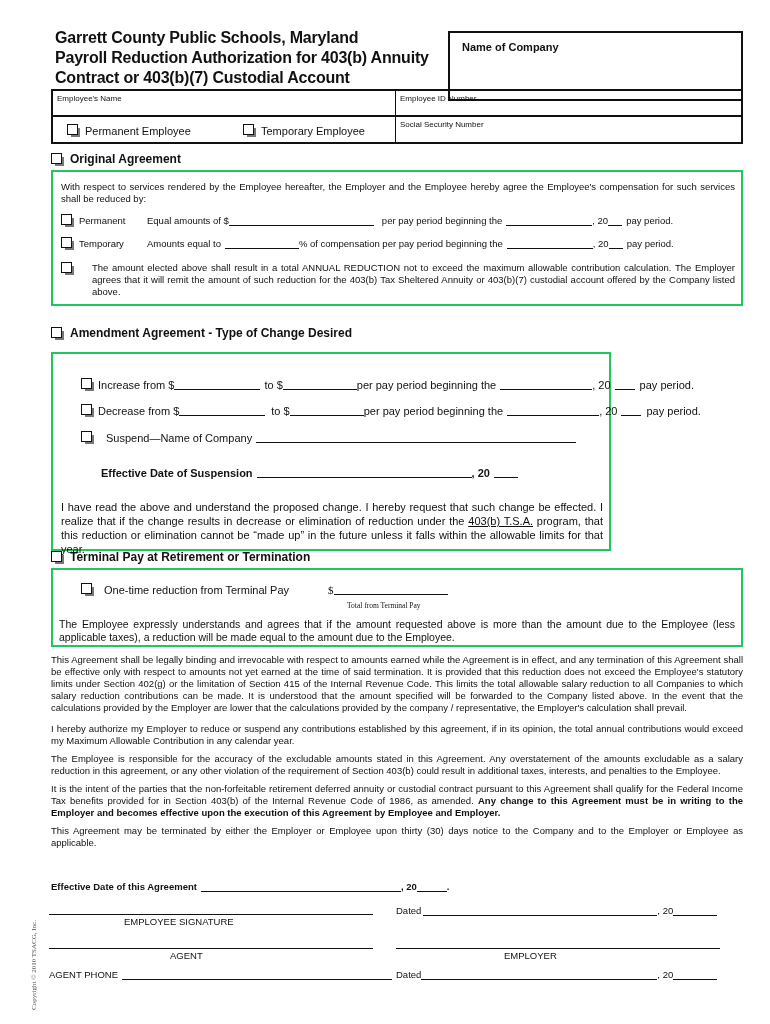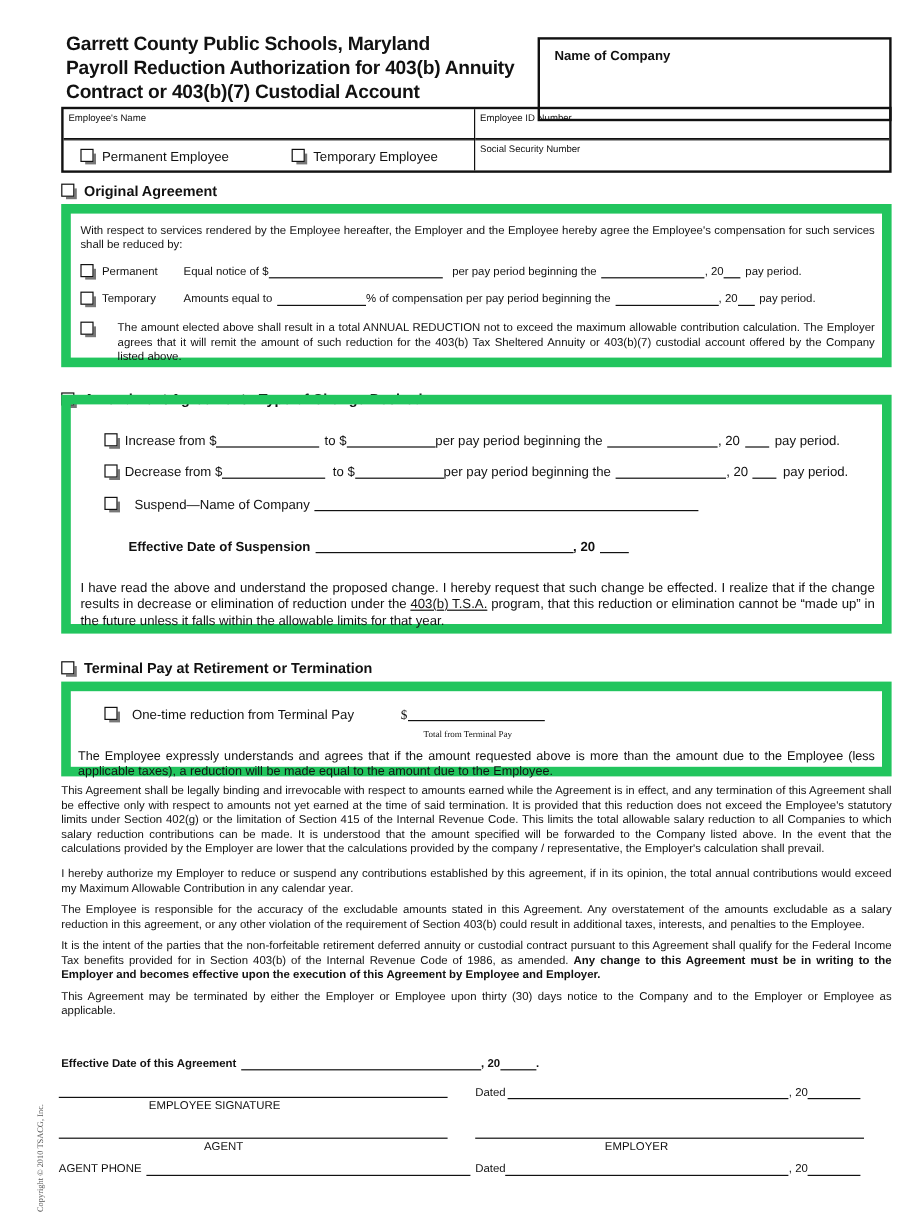--- a/index.html
+++ b/index.html
@@ -9,21 +9,21 @@
   .title { left: 55px; top: 28px; font-size: 16px; font-weight: bold; line-height: 20px; letter-spacing: -0.2px; }
   .company-box { left: 448px; top: 31px; width: 295px; height: 70px; border: 2px solid #111; padding: 8px 12px; font-size: 11px; font-weight: bold; }
   .emp-table { left: 51px; top: 89px; width: 692px; height: 55px; border: 2px solid #111; }
   .emp-table .cell { position: absolute; font-size: 8px; padding: 3px 4px; }
   .emp-table .vline { position: absolute; left: 342px; top: 0; bottom: 0; width: 1px; background: #111; }
   .emp-table .hline { position: absolute; top: 24px; height: 2px; border-top: 1px solid #111; border-bottom: 1px solid #111; }
   .cb { display: inline-block; position: relative; width: 13px; height: 13px; vertical-align: middle; }
   .cb::before { content: ""; position: absolute; left: 4px; top: 4px; width: 9px; height: 9px; background: #777; }
   .cb::after { content: ""; position: absolute; left: 0; top: 0; width: 9px; height: 9px; border: 1.5px solid #111; background: #fff; }
   .sec-head { font-size: 12px; font-weight: bold; display: flex; align-items: center; gap: 6px; }
-  .box { border: 8px solid #22c55e; }
+  .box { border: 2px solid #22c55e; }
   .row { position: absolute; font-size: 9.5px; white-space: nowrap; display: flex; align-items: center; }
   .u { display: inline-block; border-bottom: 1px solid #111; height: 10px; vertical-align: baseline; }
   .para { font-size: 9.5px; line-height: 12px; text-align: justify; }
   .sig-line { position: absolute; border-top: 1px solid #111; height: 1px; }
   .sig-label { position: absolute; font-size: 9.5px; }
   .copyright { left: 14px; top: 960px; width: 110px; transform: rotate(-90deg); transform-origin: left top; font-family: "Liberation Serif", serif; font-size: 7px; color: #555; white-space: nowrap; }
 </style>
 </head>
 <body>
 
@@ -61,21 +61,21 @@
 
 <div class="abs sec-head" style="left:51px;top:152px;">
   <span class="cb"></span>
   <span>Original Agreement</span>
 </div>
 <div class="abs box" style="left:51px;top:170px;width:692px;height:136px;">
   <div class="para" style="position:absolute;left:8px;top:9px;right:6px;">With respect to services rendered by the Employee hereafter, the Employer and the Employee hereby agree the Employee's compensation for such services shall be reduced by:</div>
   <div class="row" style="left:8px;top:42px;">
     <span class="cb"></span>
     <span style="margin-left:5px;width:68px;">Permanent</span>
-    <span>Equal notice of $</span>
+    <span>Equal amounts of $</span>
     <span class="u" style="width:145px;"></span>
     <span style="margin-left:8px;">per pay period beginning the</span>
     <span class="u" style="width:86px;margin-left:4px;"></span>
     <span>, 20</span>
     <span class="u" style="width:14px;"></span>
     <span style="margin-left:4px;">pay period.</span>
   </div>
   <div class="row" style="left:8px;top:65px;">
     <span class="cb"></span>
     <span style="margin-left:5px;width:68px;">Temporary</span>
@@ -90,21 +90,21 @@
   <div style="position:absolute;left:8px;top:90px;right:6px;display:flex;gap:18px;">
     <span class="cb" style="flex:none;"></span>
     <span class="para">The amount elected above shall result in a total ANNUAL REDUCTION not to exceed the maximum allowable contribution calculation. The Employer agrees that it will remit the amount of such reduction for the 403(b) Tax Sheltered Annuity or 403(b)(7) custodial account offered by the Company listed above.</span>
   </div>
 </div>
 
 <div class="abs sec-head" style="left:51px;top:326px;">
   <span class="cb"></span>
   <span>Amendment Agreement - Type of Change Desired</span>
 </div>
-<div class="abs box" style="left:51px;top:329px;width:692px;height:199px;">
+<div class="abs box" style="left:51px;top:352px;width:560px;height:199px;">
   <div class="row" style="left:28px;top:24px;font-size:11px;">
     <span class="cb"></span>
     <span style="margin-left:4px;">Increase from $</span>
     <span class="u" style="width:86px;"></span>
     <span style="margin-left:4px;">to $</span>
     <span class="u" style="width:74px;"></span>
     <span>per pay period beginning the</span>
     <span class="u" style="width:92px;margin-left:4px;"></span>
     <span>, 20</span>
     <span class="u" style="width:20px;margin-left:4px;"></span>

